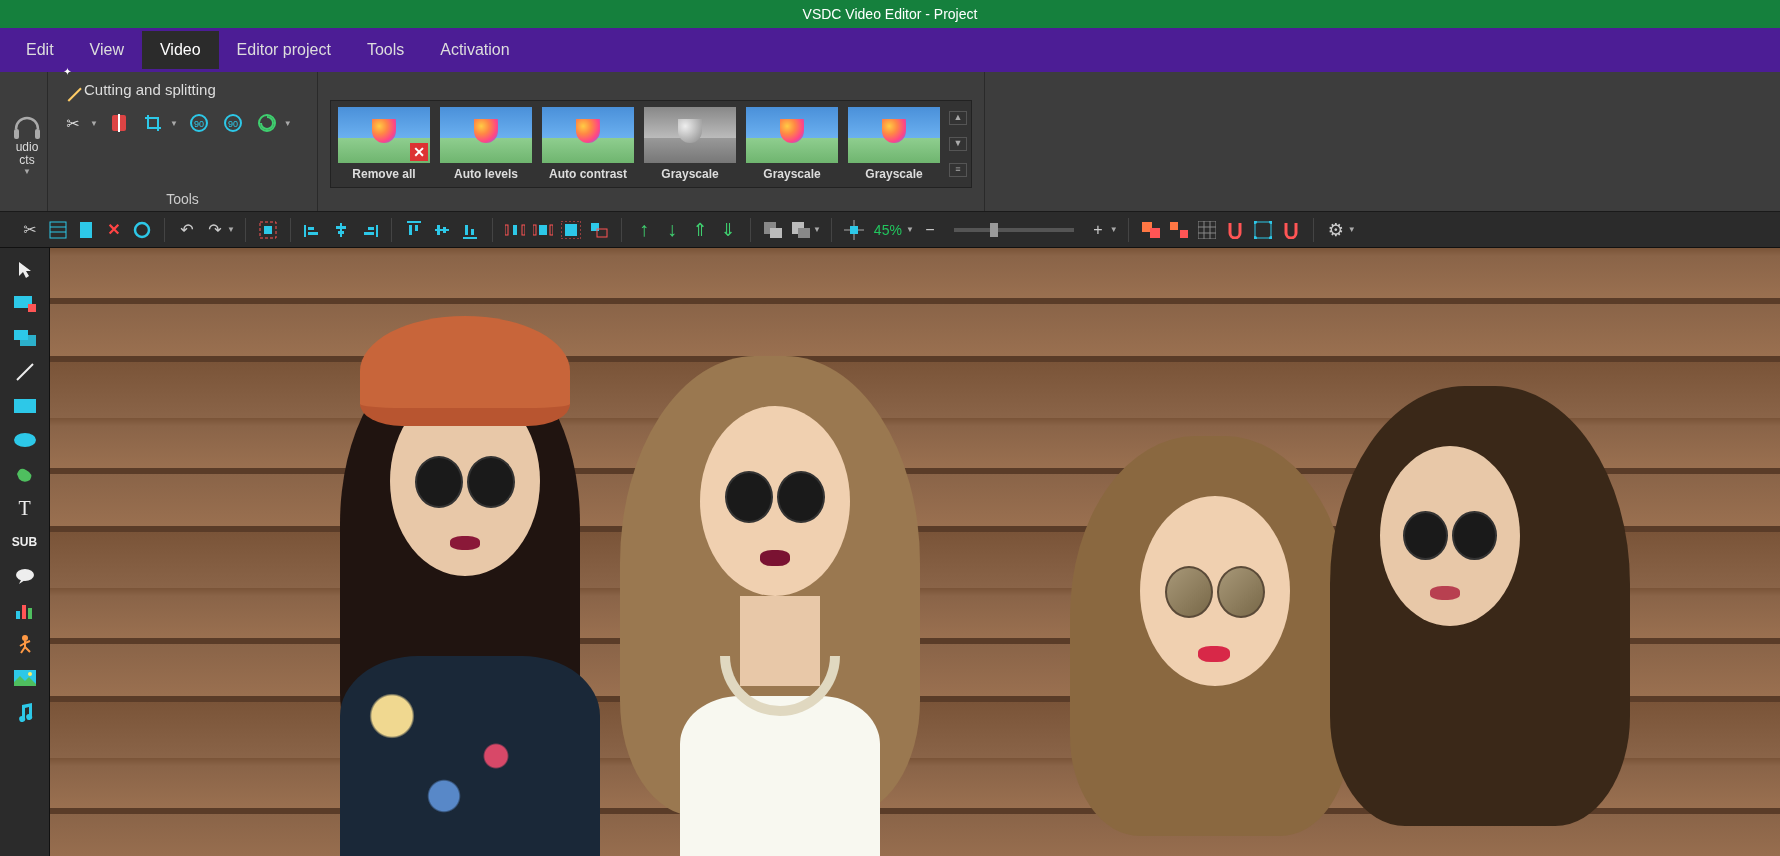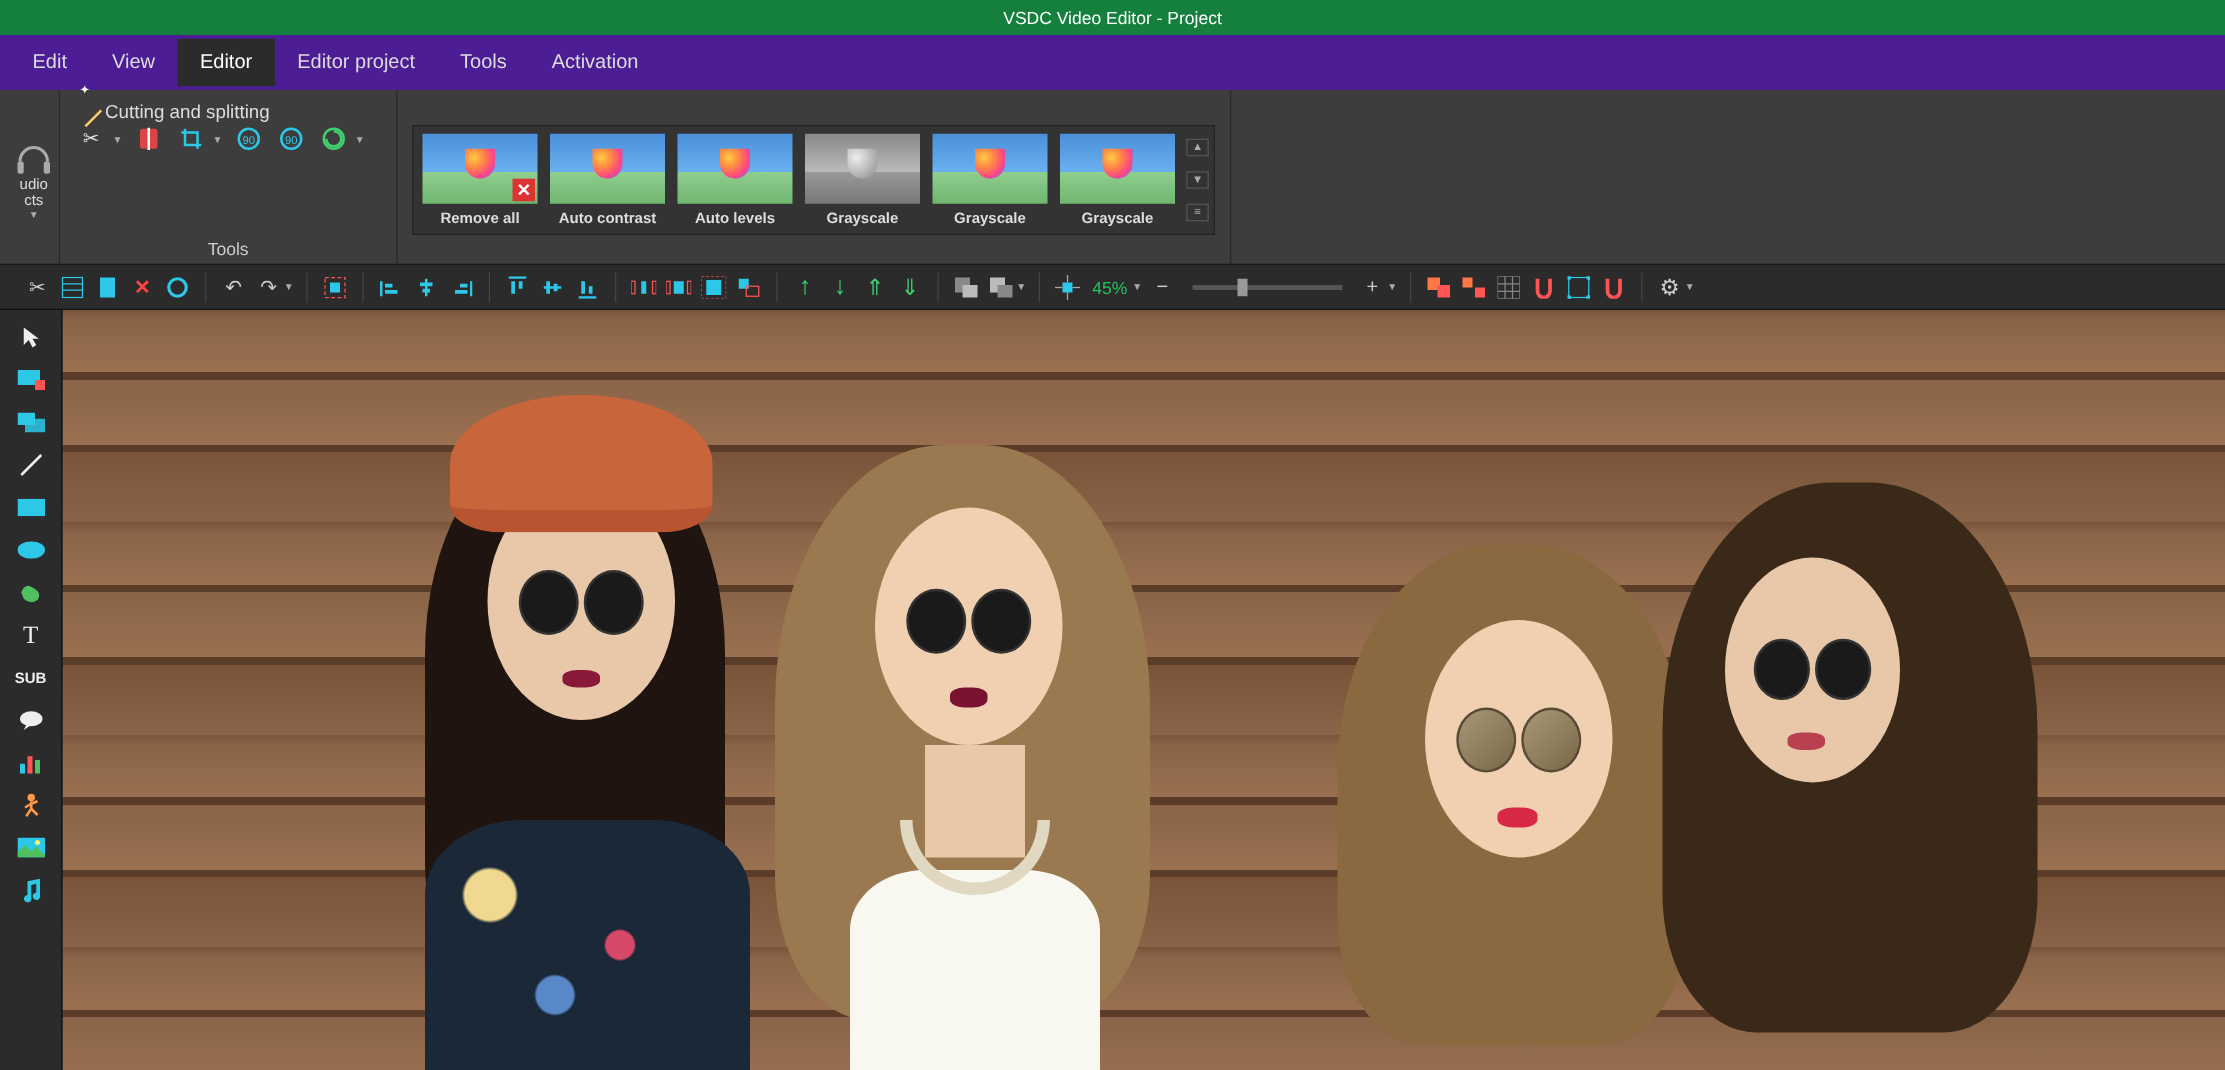--- a/index.html
+++ b/index.html
@@ -11,21 +11,21 @@
 .menu-item { padding: 10px 18px; font-size: 16px; cursor: pointer; color: #ddd; }
 .menu-item.active { background: #2b2b2b; color: #fff; }
 
 .ribbon { background: #3d3d3d; height: 140px; display: flex; border-bottom: 1px solid #1a1a1a; }
 .ribbon-group { padding: 8px 12px 4px 12px; border-right: 1px solid #2a2a2a; display: flex; flex-direction: column; }
 .ribbon-group-label { text-align: center; font-size: 14px; color: #ccc; margin-top: auto; padding-top: 4px; }
 .ribbon-body { flex: 1; display: flex; align-items: center; }
 
 .audio-btn { width: 44px; display: flex; flex-direction: column; align-items: center; cursor: pointer; font-size: 13px; color: #ddd; }
 
-.cut-split-label { display: flex; align-items: center; font-size: 15px; color: #ddd; margin-bottom: 0; }
+.cut-split-label { display: flex; align-items: center; font-size: 15px; color: #ddd; margin-bottom: 12px; }
 .wand-icon { width: 18px; height: 18px; margin-right: 6px; display: inline-block; border-bottom: 2px solid #ffcc66; transform: rotate(-45deg); position: relative; }
 .wand-icon::after { content: '✦'; position: absolute; right: -6px; top: -10px; font-size: 10px; color: #fff; transform: rotate(45deg); }
 .tool-row { display: flex; gap: 8px; align-items: center; }
 .tool-btn { width: 26px; height: 26px; display: flex; align-items: center; justify-content: center; cursor: pointer; font-size: 16px; color: #ddd; }
 .tool-drop { font-size: 8px; color: #aaa; margin-left: -4px; }
 
 .style-gallery { display: flex; gap: 4px; padding: 4px; background: #333; border: 1px solid #222; }
 .style-item { width: 98px; display: flex; flex-direction: column; align-items: center; cursor: pointer; padding: 2px; }
 .style-thumb { width: 92px; height: 56px; background: linear-gradient(to bottom, #4a90d9 0%, #6bb0f0 55%, #8fce8f 55%, #6fb56f 100%); position: relative; margin-bottom: 4px; }
 .style-thumb.gray { background: linear-gradient(to bottom, #888 0%, #bbb 55%, #999 55%, #777 100%); }
@@ -105,21 +105,21 @@
 </head>
 <body>
 
 <div class="titlebar">
   <span>VSDC Video Editor - Project</span>
 </div>
 
 <div class="menubar">
   <div class="menu-item">Edit</div>
   <div class="menu-item">View</div>
-  <div class="menu-item active">Editor</div>
+  <div class="menu-item active">Video</div>
   <div class="menu-item">Editor project</div>
   <div class="menu-item">Tools</div>
   <div class="menu-item">Activation</div>
 </div>
 
 <div class="ribbon">
   <div class="ribbon-group" style="width:48px;text-align:center;">
     <div class="ribbon-body">
       <div class="audio-btn">
         <svg width="30" height="30" viewBox="0 0 30 30">
@@ -185,25 +185,25 @@
     <div class="ribbon-body">
       <div class="style-gallery">
         <div class="style-item">
             <div class="style-thumb">
               <div class="rx">✕</div>
             </div>
             <span class="style-label">Remove all</span>
           </div>
         <div class="style-item">
             <div class="style-thumb"></div>
-            <span class="style-label">Auto contrast</span>
+            <span class="style-label">Auto levels</span>
           </div>
         <div class="style-item">
             <div class="style-thumb"></div>
-            <span class="style-label">Auto levels</span>
+            <span class="style-label">Auto contrast</span>
           </div>
         <div class="style-item">
             <div class="style-thumb gray"></div>
             <span class="style-label">Grayscale</span>
           </div>
         <div class="style-item">
             <div class="style-thumb"></div>
             <span class="style-label">Grayscale</span>
           </div>
         <div class="style-item">

